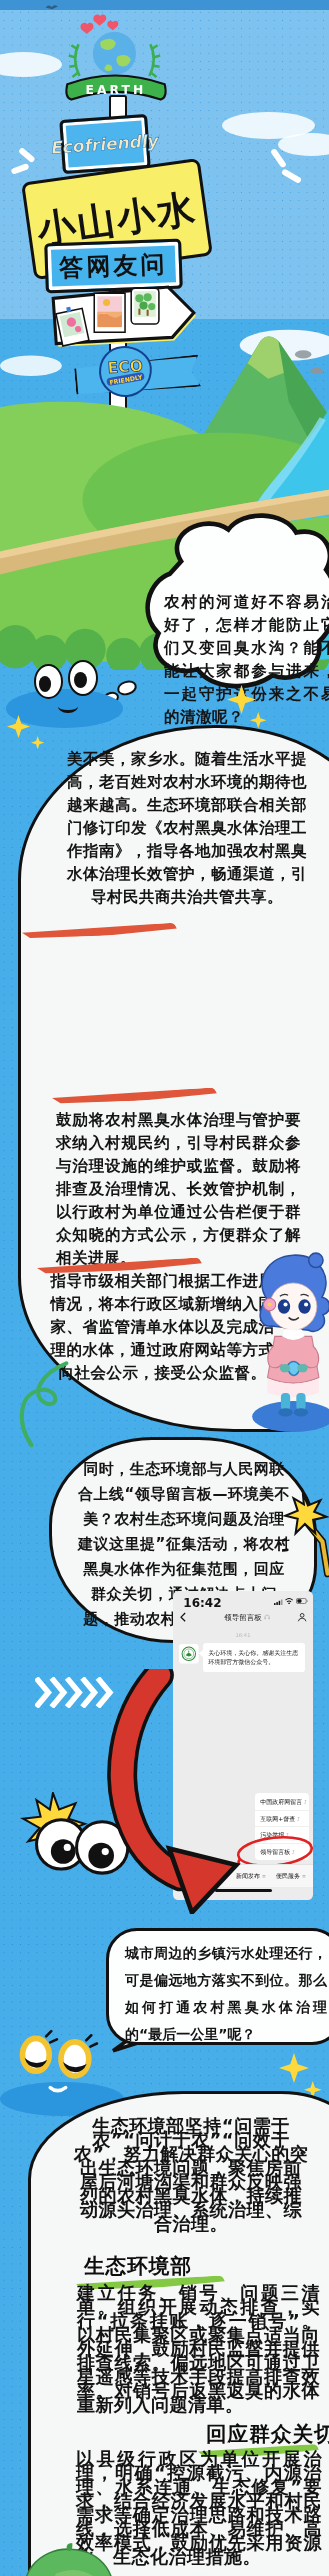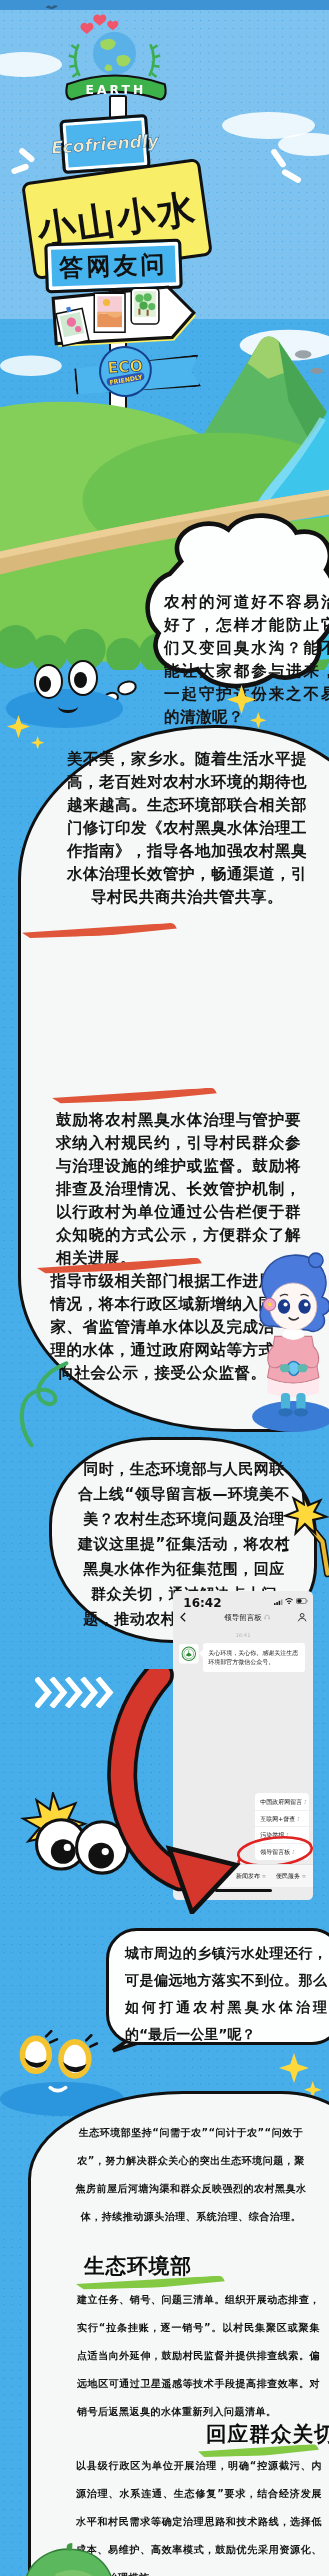--- a/index.html
+++ b/index.html
@@ -41,21 +41,21 @@
   #blob-follow{left:49px;top:1437px;width:268px;height:206px;
     border-radius:103px 118px 93px 124px / 88px 98px 77px 108px;}
   #bubble2{left:106px;top:1928px;width:237px;height:117px;background:#fdfefe;border:3.6px solid #111;border-radius:31px;box-sizing:border-box;}
   #blob2{left:28px;top:2091px;width:335px;height:670px;background:#f5f8f6;border:3.6px solid #111;box-sizing:border-box;
     border-radius:155px 82px 0 0 / 88px 57px 0 0;}
   .h2{position:absolute;color:#0d0d0d;font-weight:900;font-size:20.6px;letter-spacing:1px;white-space:nowrap;}
   .brush{position:absolute;height:9.8px;}
   .brush.red{background:#e0563b;border-radius:5.2px 8.2px 4.1px 7.2px;transform:rotate(-2.5deg);clip-path:polygon(0 35%,98% 0,100% 60%,55% 100%,5% 92%);}
   .brush.green{background:#84c943;border-radius:5.2px 8.2px 4.1px 7.2px;transform:rotate(-2deg);clip-path:polygon(0 35%,98% 0,100% 60%,55% 100%,5% 92%);}
   .body1{font-size:15.5px;line-height:23px;letter-spacing:0.5px;}
-  .body2{font-size:10px;line-height:28px;letter-spacing:0.5px;}
+  .body2{font-size:18px;line-height:14px;letter-spacing:0.5px;}
   .dot{position:absolute;background:#fff;border:2.1px solid #111;border-radius:50%;}
   .eye{position:absolute;background:#fff;border:2.6px solid #111;border-radius:50%;}
   .pupil{position:absolute;background:#111;border-radius:50%;}
   
   #phone{left:173px;top:1591px;width:140px;height:309px;background:#ececec;border-radius:5.2px;overflow:hidden;font-weight:400;}
   #phone .t{position:absolute;color:#111;}
   #wc-card{position:absolute;left:82px;top:202px;width:54px;background:#fff;border-radius:4.1px;padding:1px 0;}
   .wc-item{height:15.5px;line-height:15.5px;font-size:6px;color:#111;padding-left:5.2px;border-bottom:0.5px solid #f0f0f0;white-space:nowrap;}
   .wc-item:last-child{border-bottom:none;}
   .lk{color:#9a9a9a;font-size:5.2px;}

